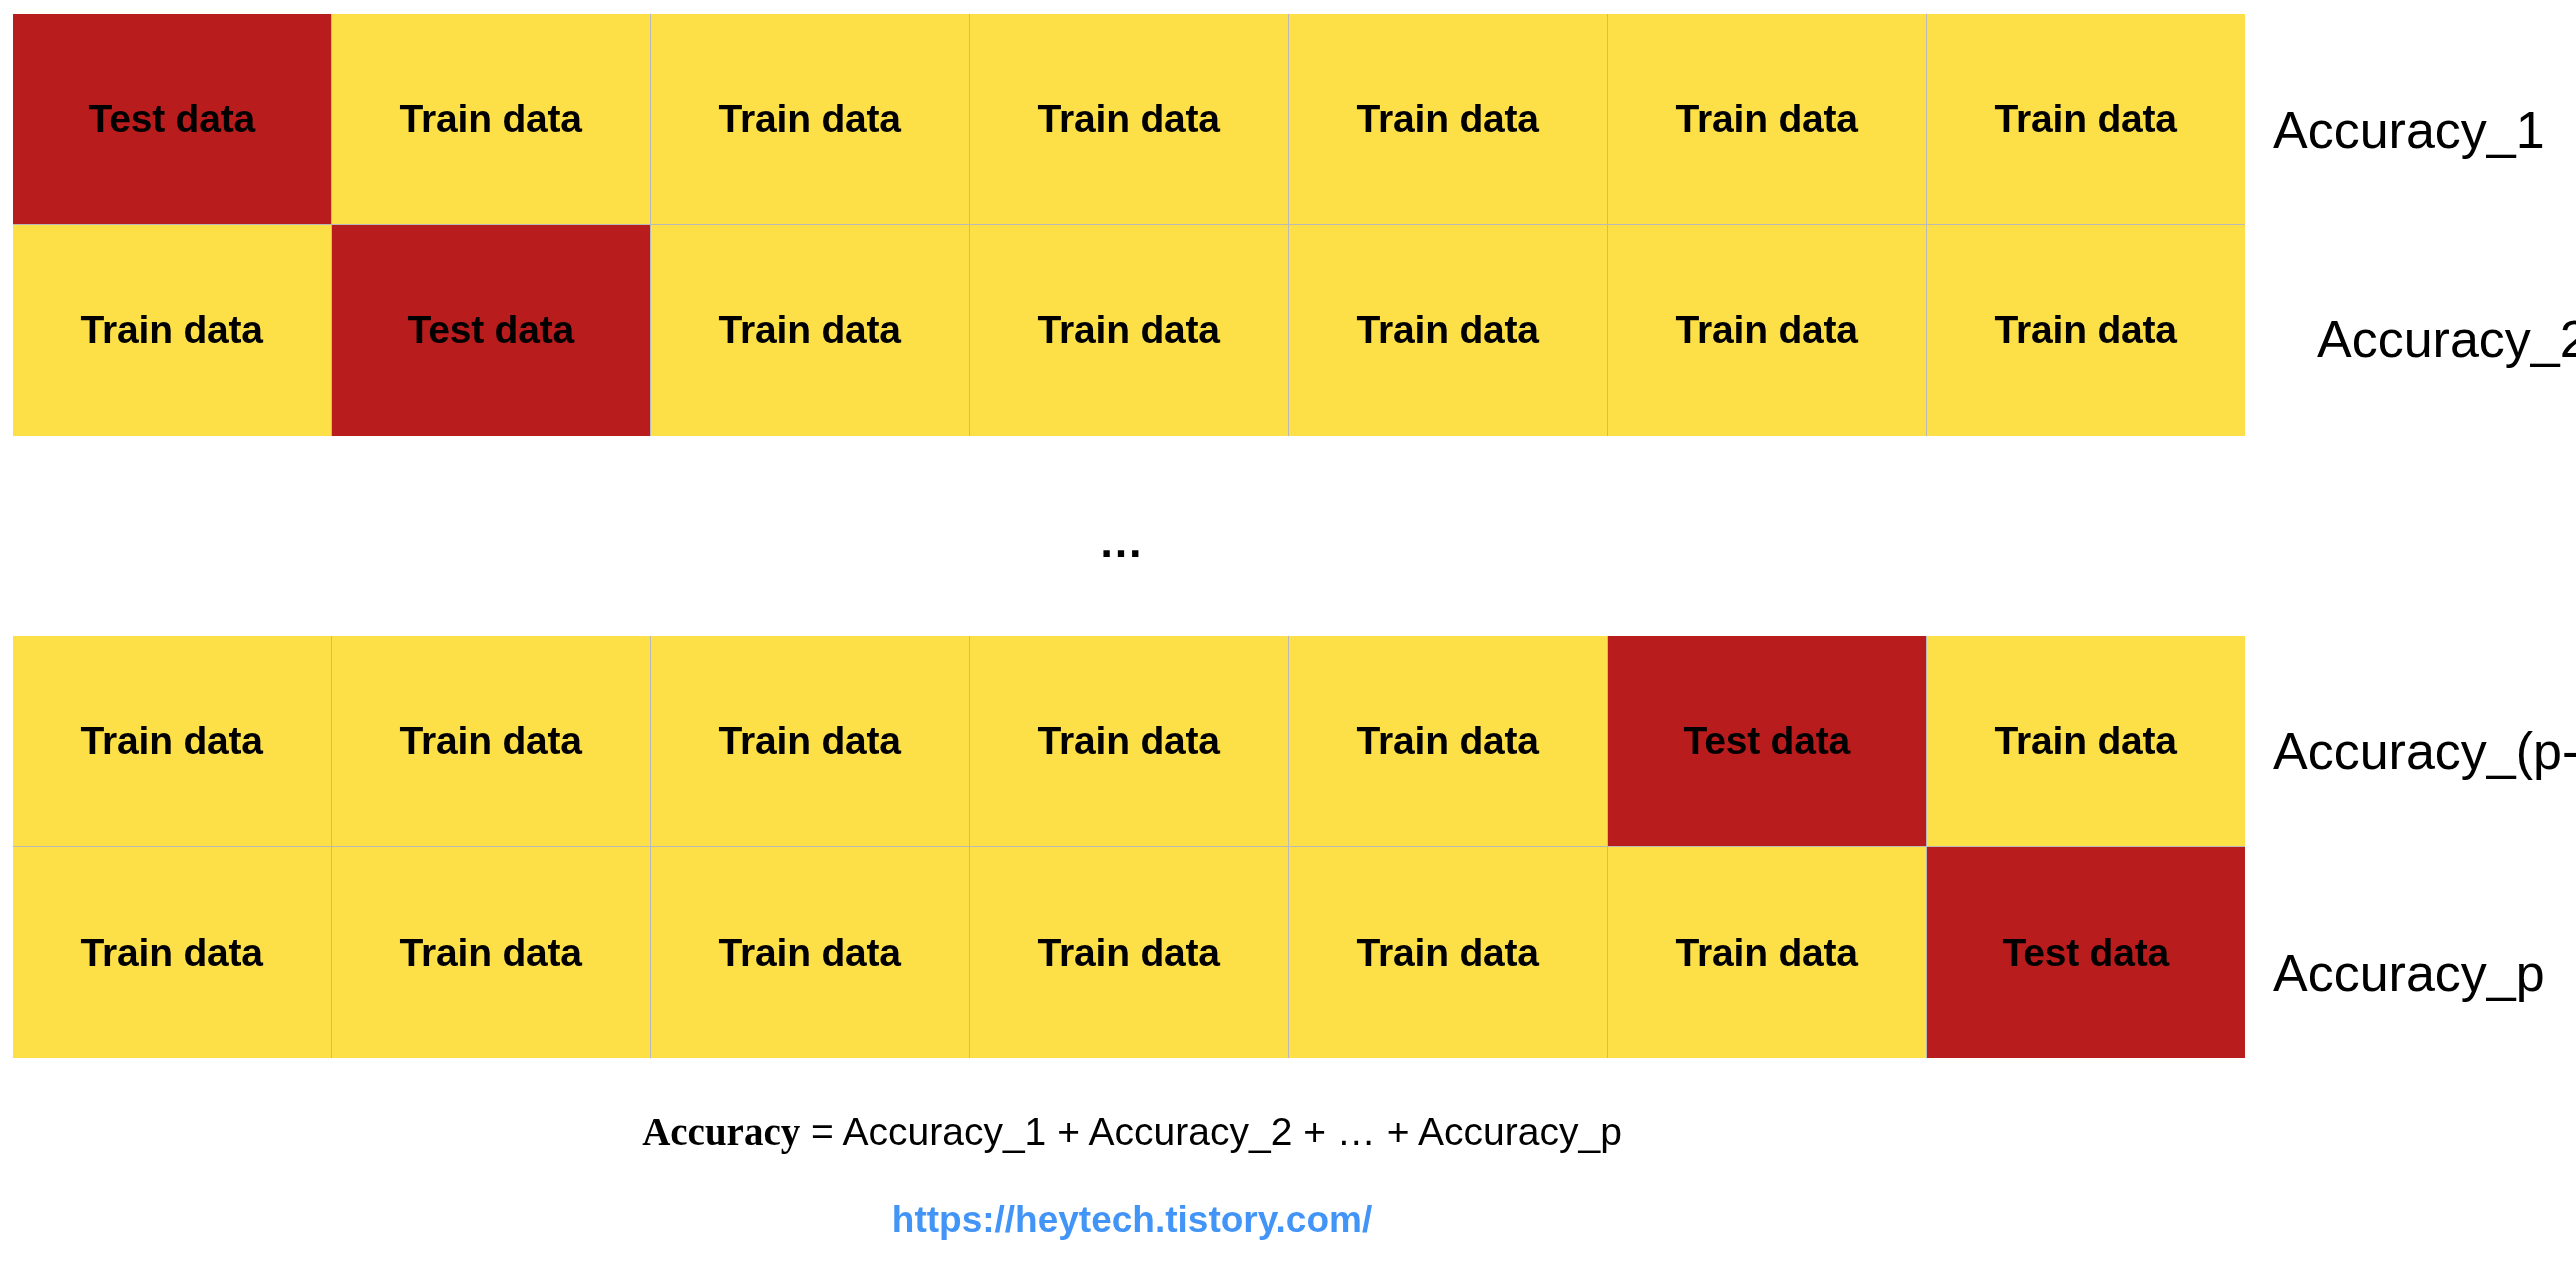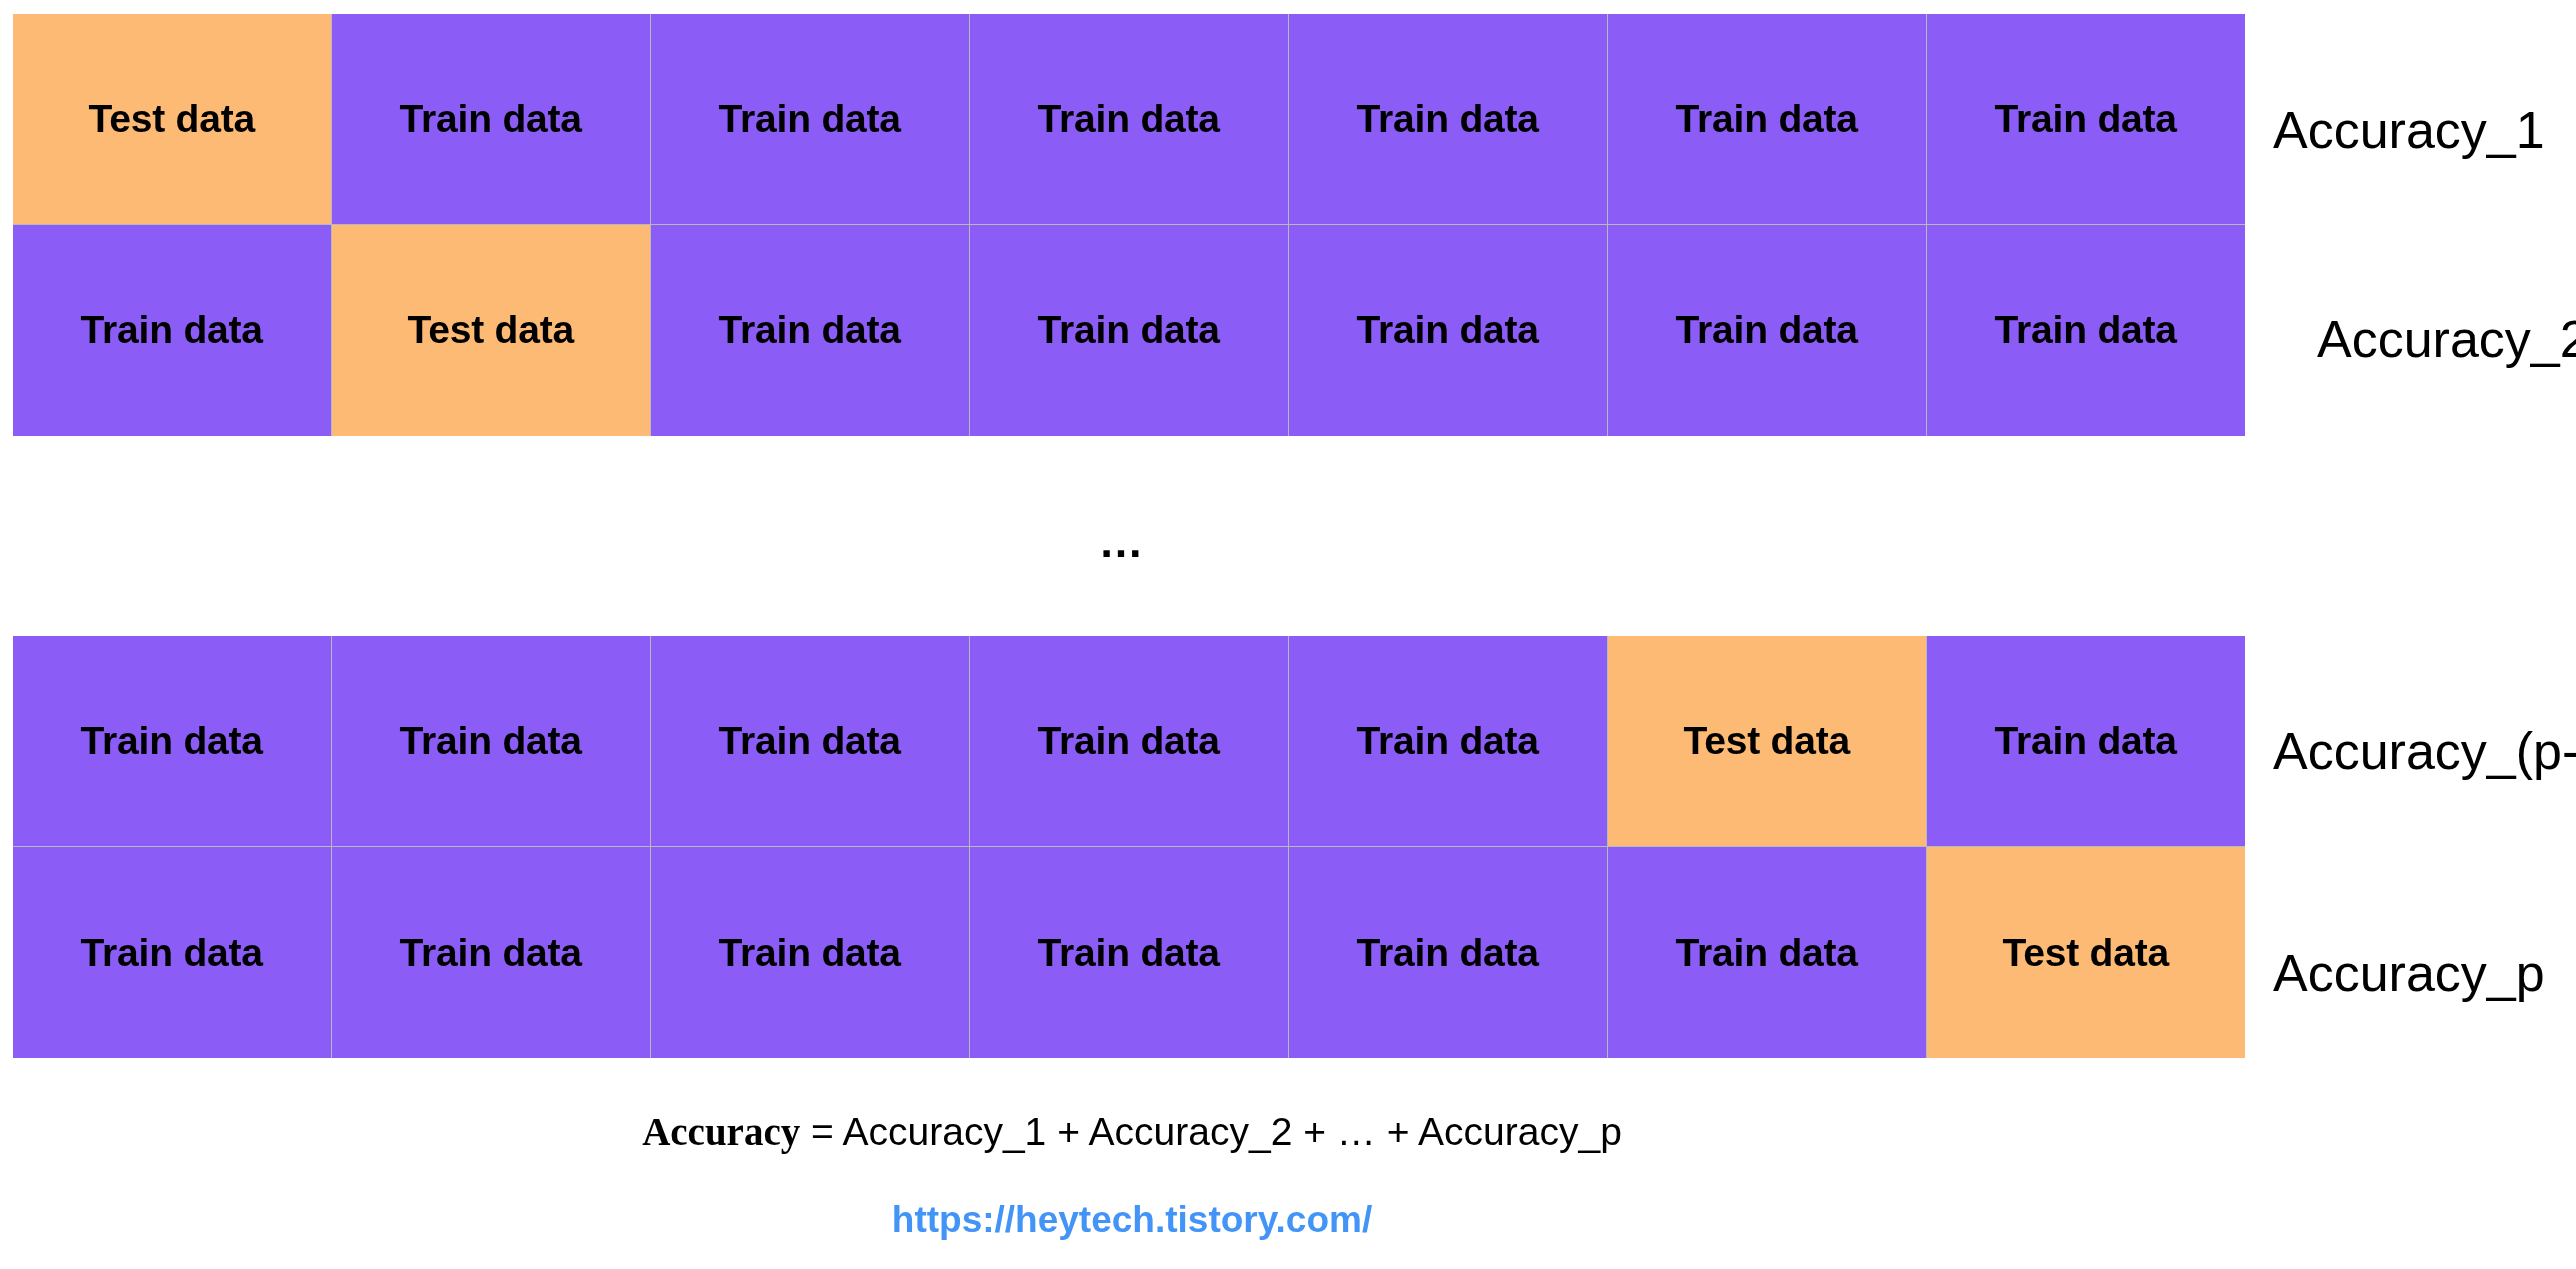--- a/index.html
+++ b/index.html
@@ -45,22 +45,22 @@
     justify-content: center;
     font-size: 39px;
     font-weight: bold;
     color: #000000;
     letter-spacing: -0.2px;
     box-sizing: border-box;
   }
   .fold-cell:last-child { border-right: none; }
   .fold-row:last-child .fold-cell { border-bottom: none; }
 
-  .cell-train { background: #8b5cf6; }
-  .cell-test  { background: #fdba74; }
+  .cell-train { background: #fde047; }
+  .cell-test  { background: #b91c1c; }
 
   
   .acc-label {
     position: absolute;
     left: 2273px;
     font-size: 52px;
     color: #000000;
     white-space: nowrap;
     line-height: 1;
   }

